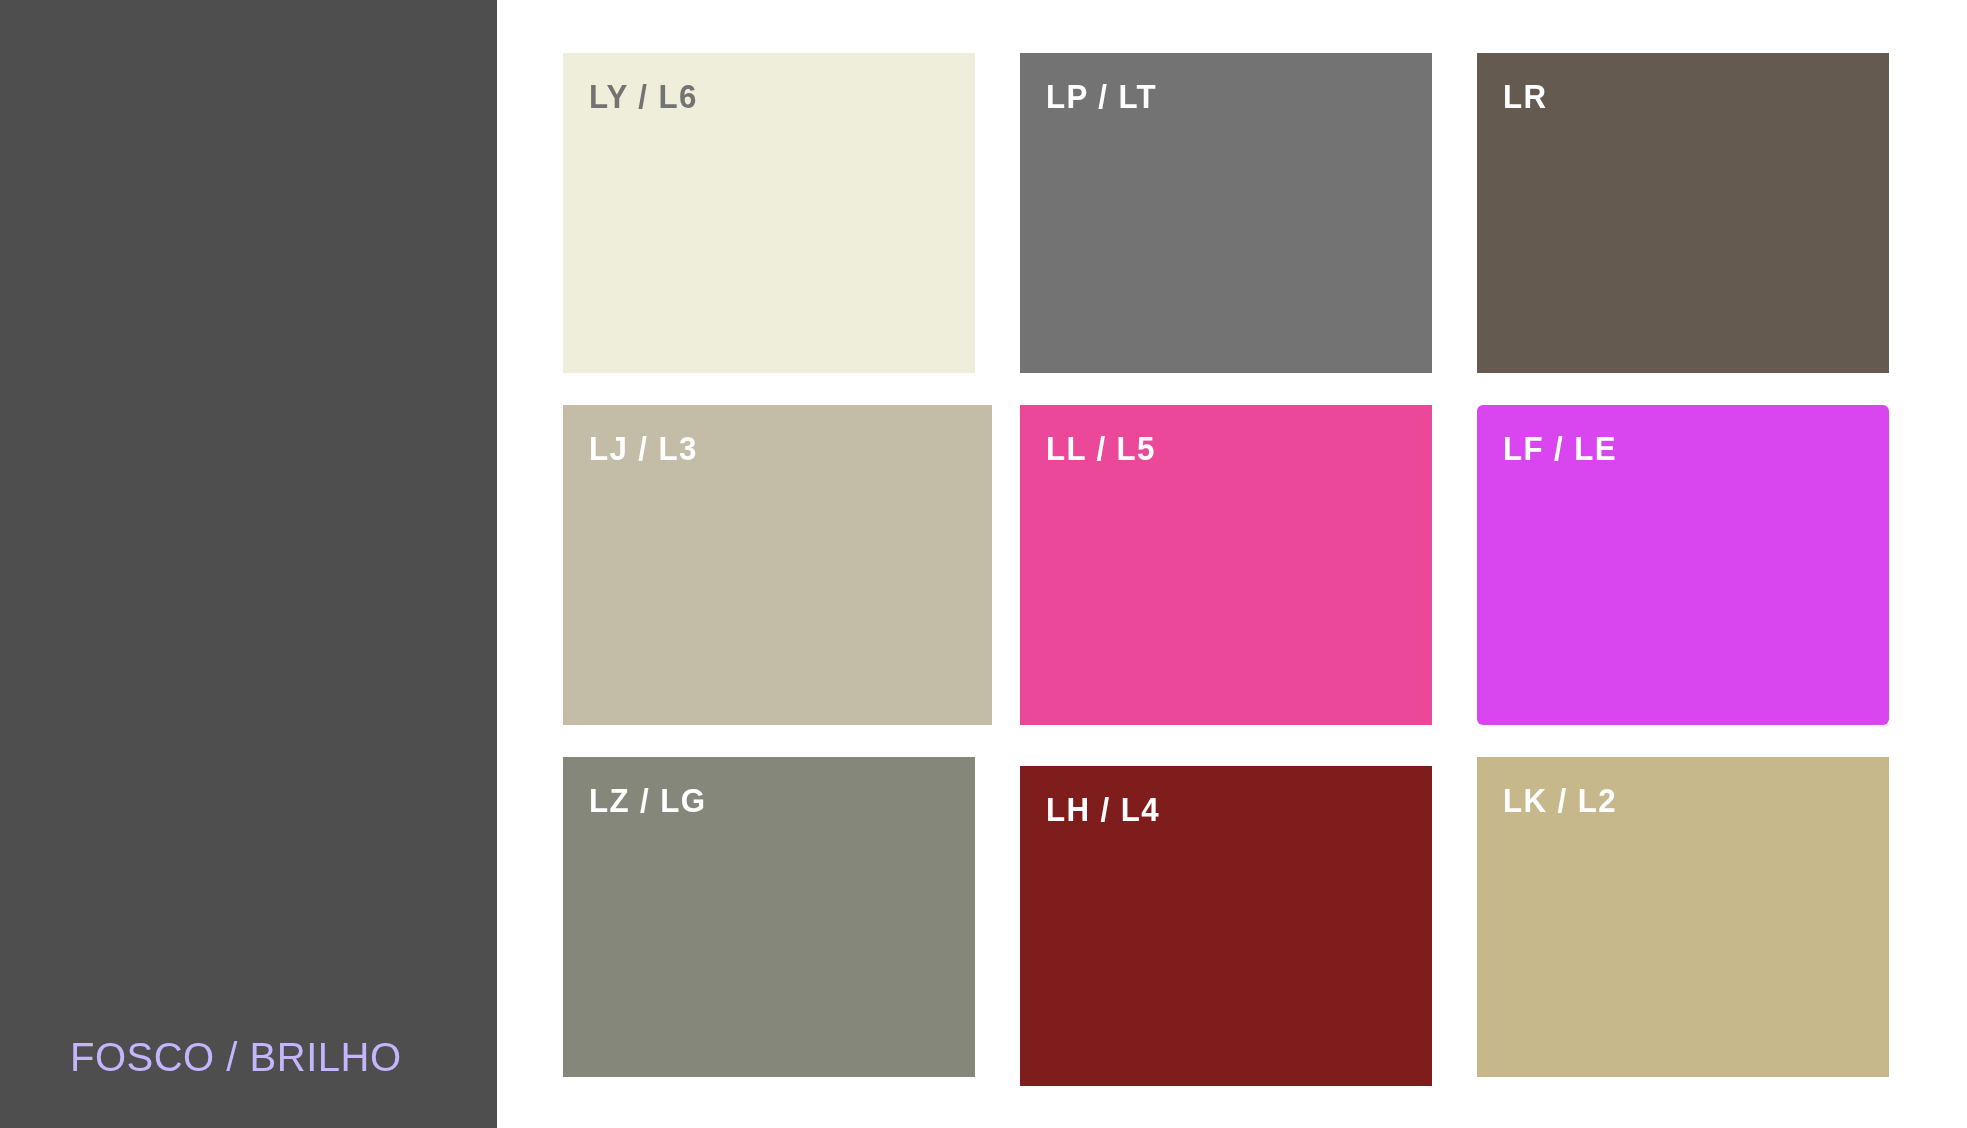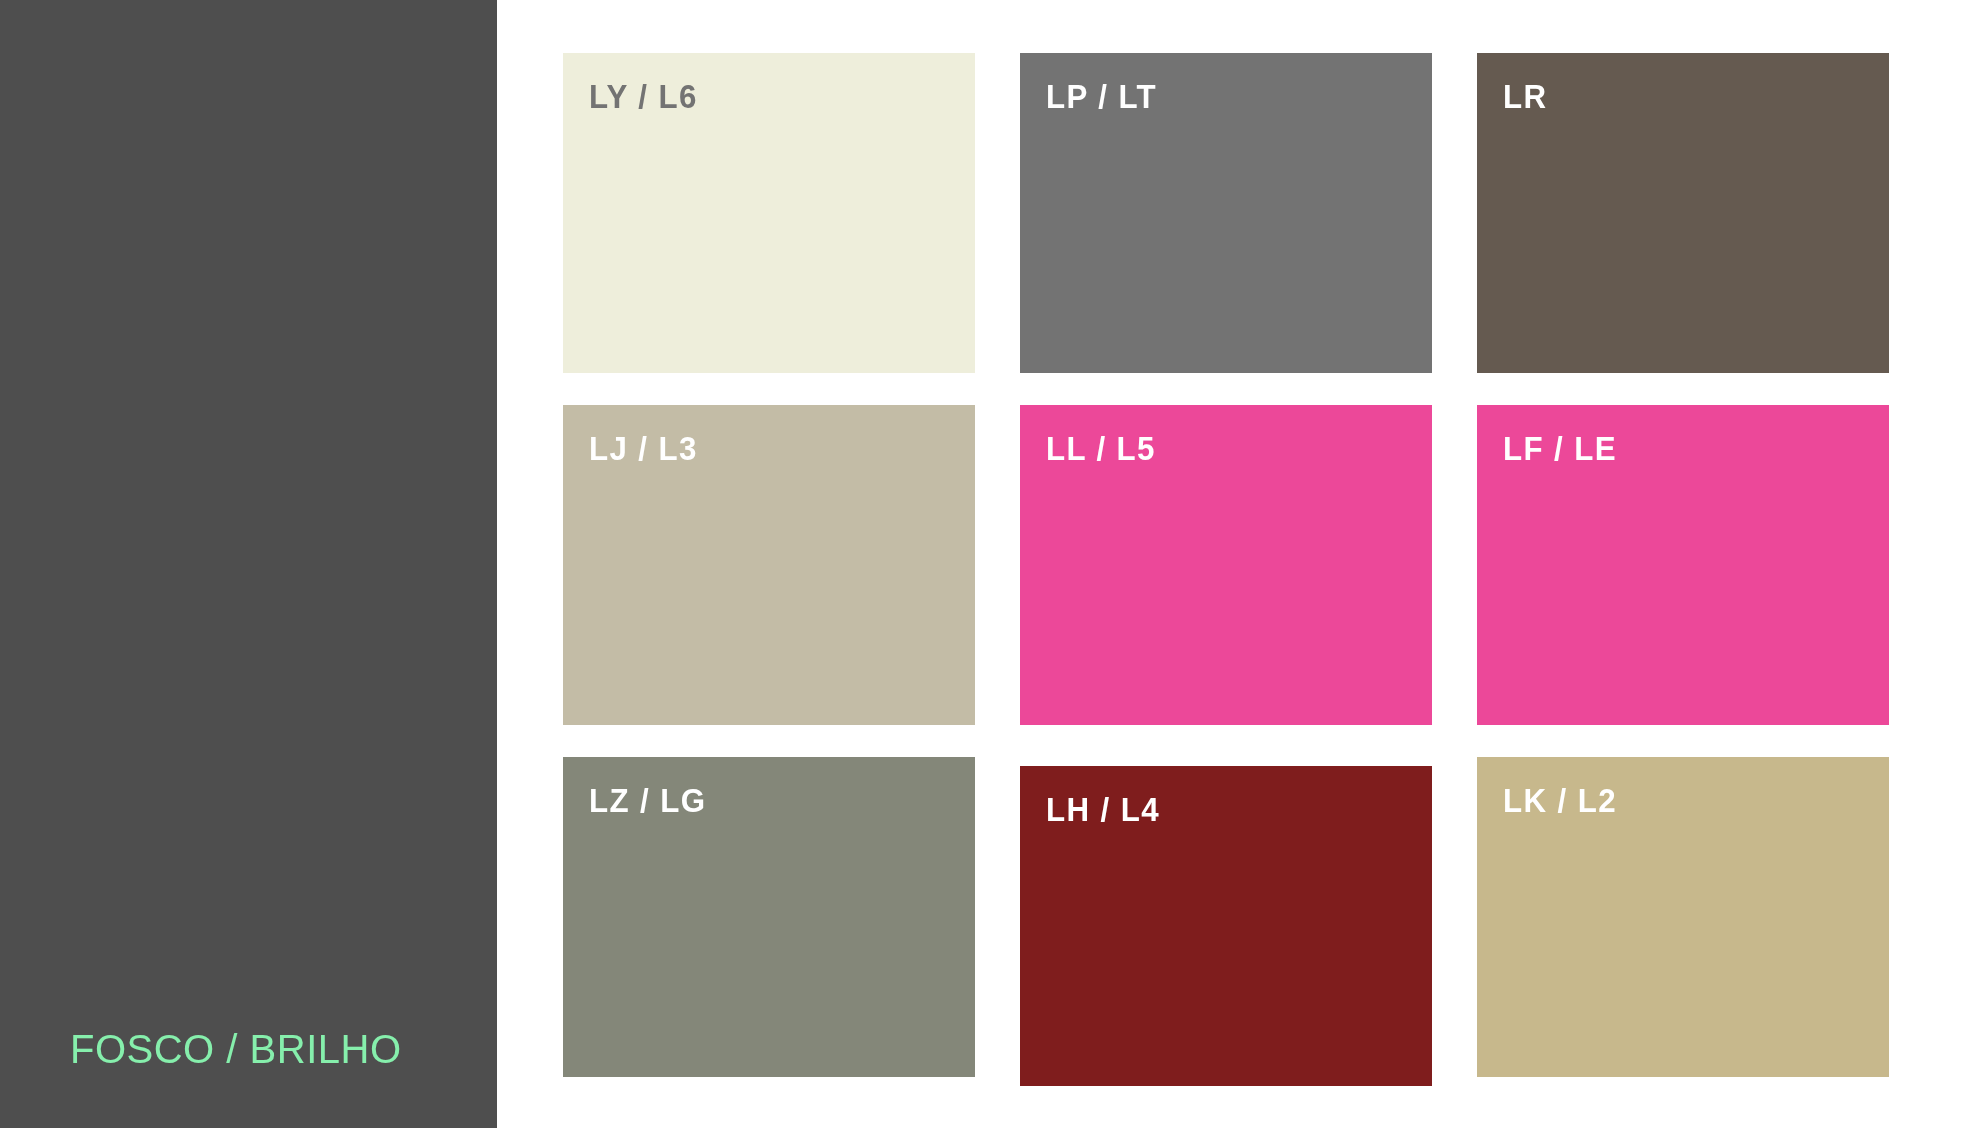--- a/index.html
+++ b/index.html
@@ -41,22 +41,22 @@
     transform: scaleX(0.86);
     transform-origin: left center;
     white-space: nowrap;
   }
   .line.pt { color: #ffffff; }
   .line.en { color: #121212; }
 
   .sidebar-footer {
     position: absolute;
     left: 70px;
-    bottom: 56px;
-    color: #86efac;
+    bottom: 48px;
+    color: #c4b5fd;
     font-size: 40px;
     font-weight: 400;
     letter-spacing: 0.5px;
     line-height: 46px;
     white-space: nowrap;
     text-align: center;
   }
 
   
   .grid {
@@ -105,29 +105,29 @@
   </div>
 
   <div class="swatch" style="background: #737373;">
     <span class="swatch-label" style="color: rgb(255, 255, 255);">LP / LT</span>
   </div>
 
   <div class="swatch" style="background: rgb(101, 90, 80);">
     <span class="swatch-label" style="color: rgb(255, 255, 255);">LR</span>
   </div>
 
-  <div class="swatch" style="background: rgb(195, 188, 166);">
+  <div class="swatch" style="background: rgb(195, 188, 166); padding-left: 17px;">
     <span class="swatch-label" style="color: rgb(255, 255, 255);">LJ / L3</span>
   </div>
 
   <div class="swatch" style="background: #ec4899;">
     <span class="swatch-label" style="color: rgb(255, 255, 255);">LL / L5</span>
   </div>
 
-  <div class="swatch" style="background: #ec4899;">
+  <div class="swatch" style="background: #d946ef; border-radius: 6px;">
     <span class="swatch-label" style="color: rgb(255, 255, 255);">LF / LE</span>
   </div>
 
   <div class="swatch" style="background: rgb(132, 135, 121); text-align: center;">
     <span class="swatch-label" style="color: rgb(255, 255, 255);">LZ / LG</span>
   </div>
 
   <div class="swatch" style="background: #7f1d1d; margin-top: 9px;">
     <span class="swatch-label" style="color: rgb(255, 255, 255);">LH / L4</span>
   </div>

